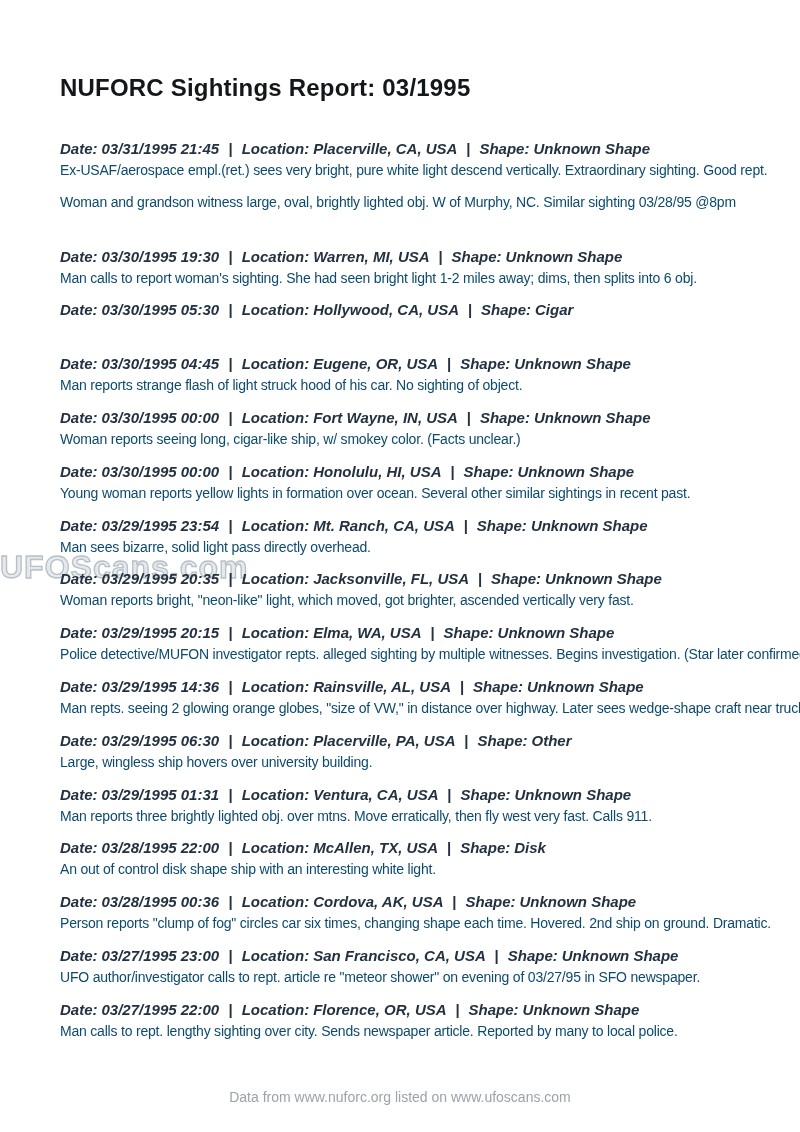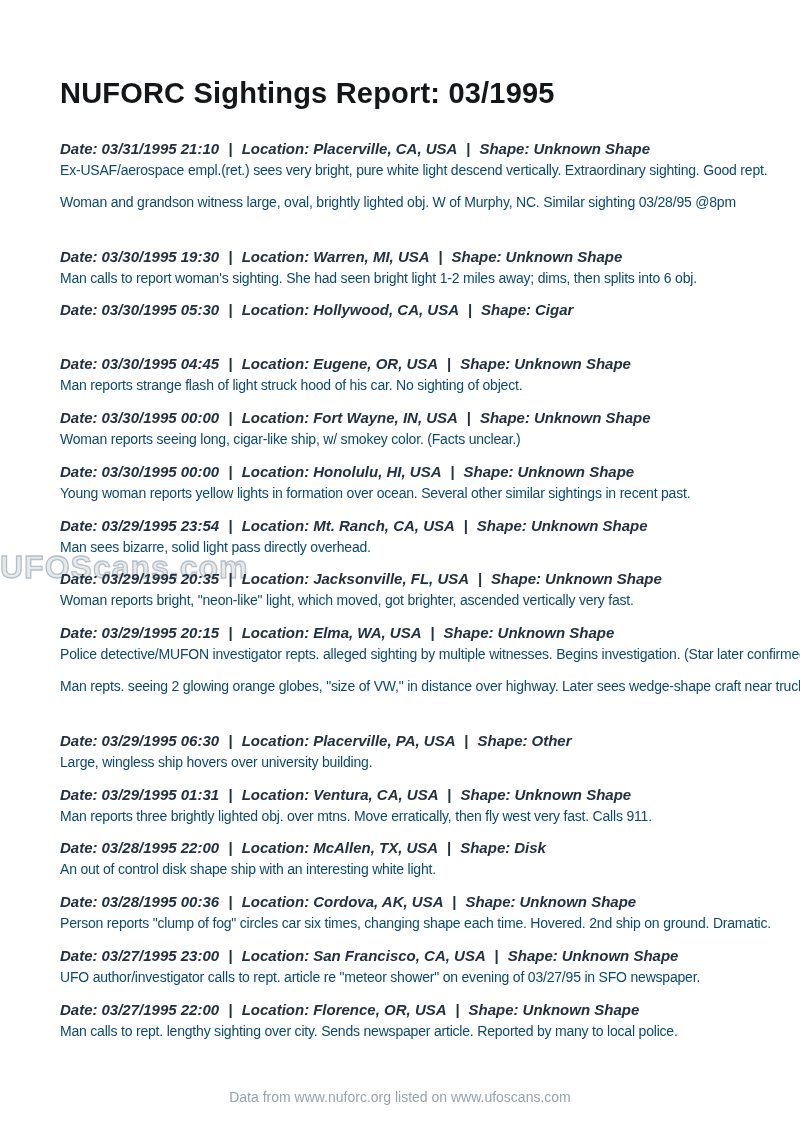--- a/index.html
+++ b/index.html
@@ -8,21 +8,21 @@
     width: 800px;
     height: 1132px;
     background: #ffffff;
     font-family: "Liberation Sans", "DejaVu Sans", sans-serif;
     overflow: hidden;
   }
   .title {
     position: absolute;
     left: 60px;
     top: 58px;
-    font-size: 29px;
+    font-size: 24px;
     font-weight: bold;
     color: #141719;
     letter-spacing: 0.2px;
   }
   .watermark {
     position: absolute;
     top: 549px;
     left: 0;
     width: 100%;
     text-align: left;
@@ -77,21 +77,21 @@
 
   <h1 class="title">NUFORC Sightings Report: 03/1995</h1>
 
   <div class="watermark">UFOScans.com</div>
 
   <div class="entries">
 
       <div class="entry">
         <div class="entry-header">
           <span class="hl">Date:</span><span class="hv">03/31/1995</span>
-          <span class="hv">21:10</span>
+          <span class="hv">21:45</span>
           <span class="sep">|</span>
           <span class="hl">Location:</span><span class="hv">Placerville, CA, USA</span>
           <span class="sep">|</span>
           <span class="hl">Shape:</span><span class="hv">Unknown Shape</span>
         </div>
         <div class="entry-desc">Ex-USAF/aerospace empl.(ret.) sees very bright, pure white light descend vertically. Extraordinary sighting. Good rept.</div>
       </div>
 
       <div class="entry">
         <div class="entry-desc">Woman and grandson witness large, oval, brightly lighted obj. W of Murphy, NC. Similar sighting 03/28/95 @8pm</div>
@@ -186,20 +186,28 @@
           <span class="hv">20:15</span>
           <span class="sep">|</span>
           <span class="hl">Location:</span><span class="hv">Elma, WA, USA</span>
           <span class="sep">|</span>
           <span class="hl">Shape:</span><span class="hv">Unknown Shape</span>
         </div>
         <div class="entry-desc">Police detective/MUFON investigator repts. alleged sighting by multiple witnesses. Begins investigation. (Star later confirmed)</div>
       </div>
 
       <div class="entry">
+        <div class="entry-header">
+          <span class="hl">Date:</span><span class="hv">03/29/1995</span>
+          <span class="hv">14:36</span>
+          <span class="sep">|</span>
+          <span class="hl">Location:</span><span class="hv">Rainsville, AL, USA</span>
+          <span class="sep">|</span>
+          <span class="hl">Shape:</span><span class="hv">Unknown Shape</span>
+        </div>
         <div class="entry-desc">Man repts. seeing 2 glowing orange globes, "size of VW," in distance over highway. Later sees wedge-shape craft near truck.</div>
       </div>
 
       <div class="entry">
         <div class="entry-header">
           <span class="hl">Date:</span><span class="hv">03/29/1995</span>
           <span class="hv">06:30</span>
           <span class="sep">|</span>
           <span class="hl">Location:</span><span class="hv">Placerville, PA, USA</span>
           <span class="sep">|</span>

